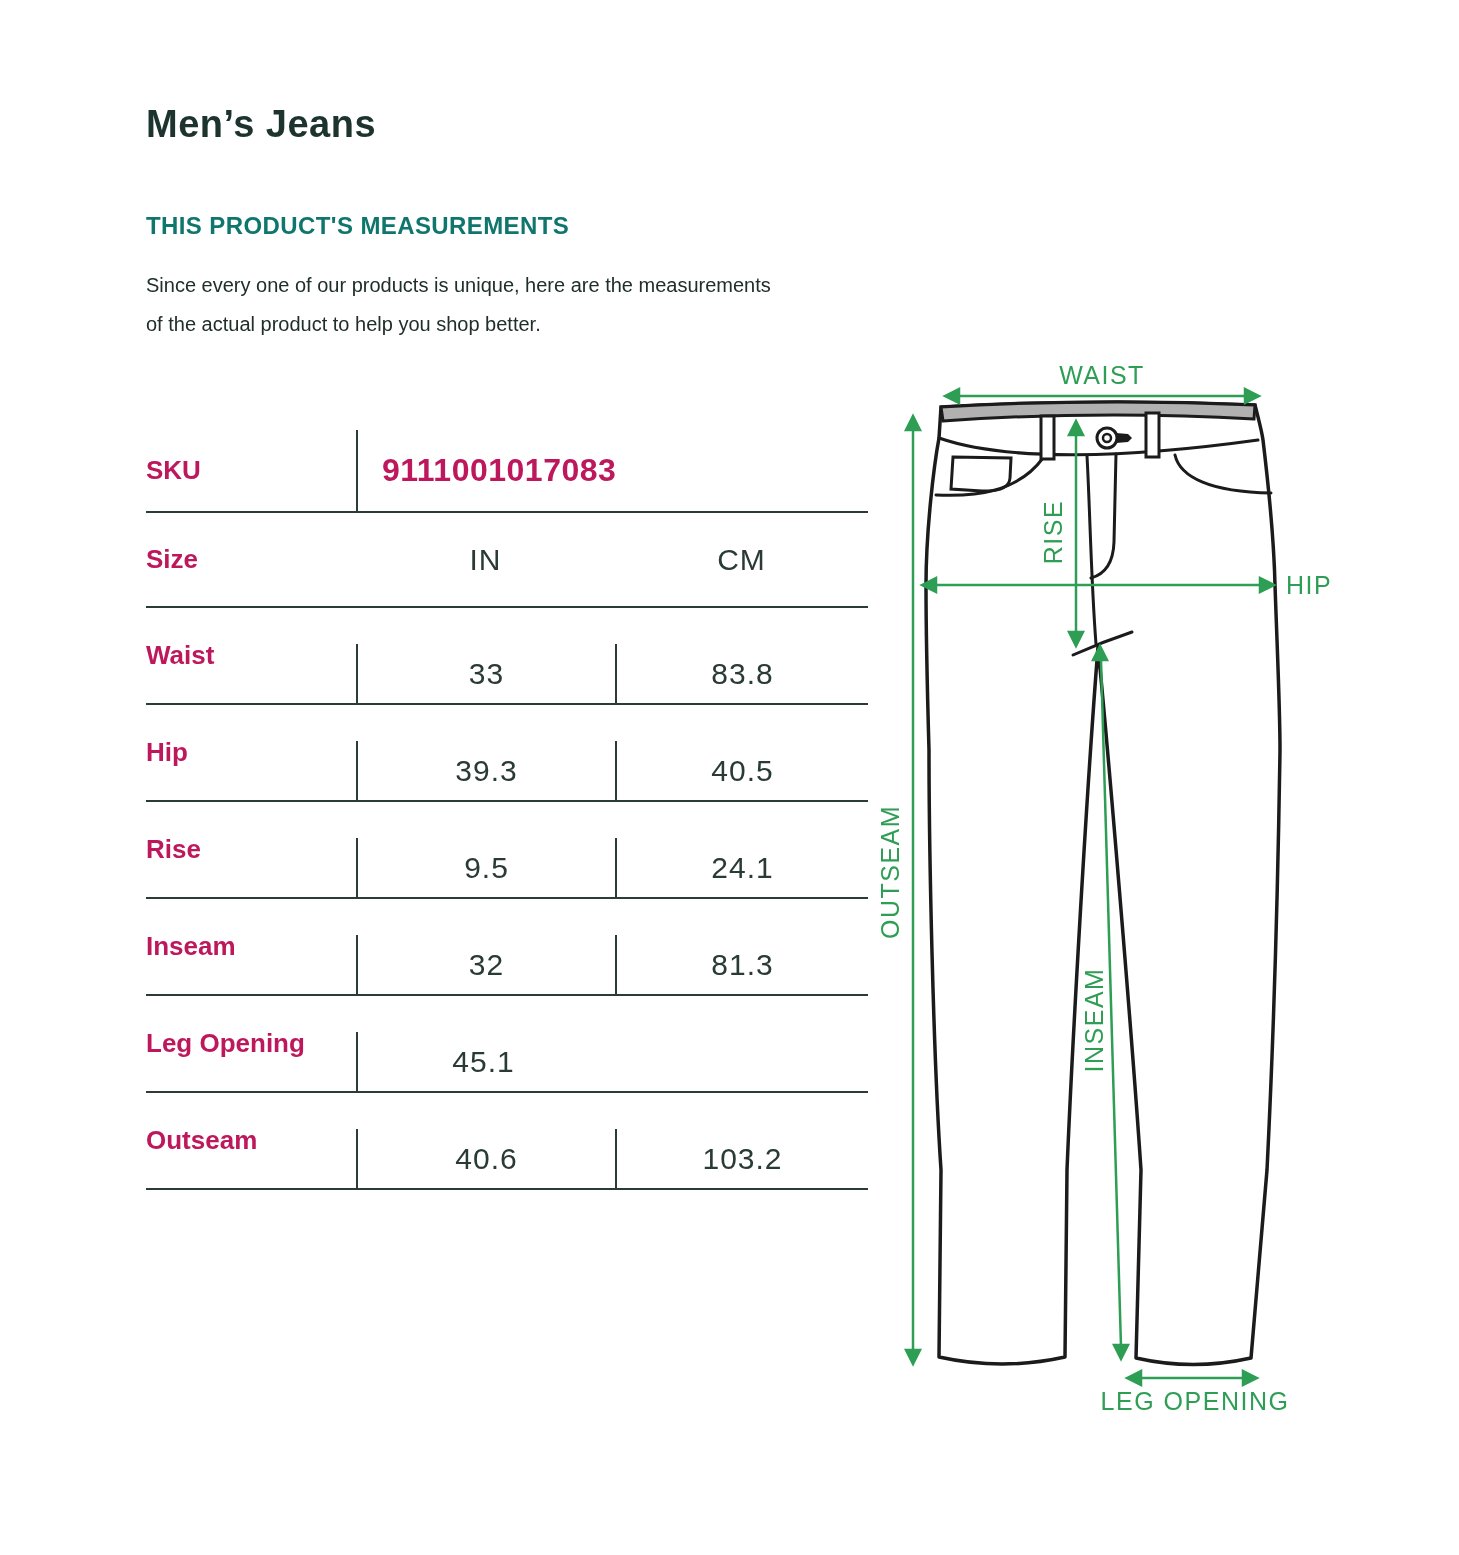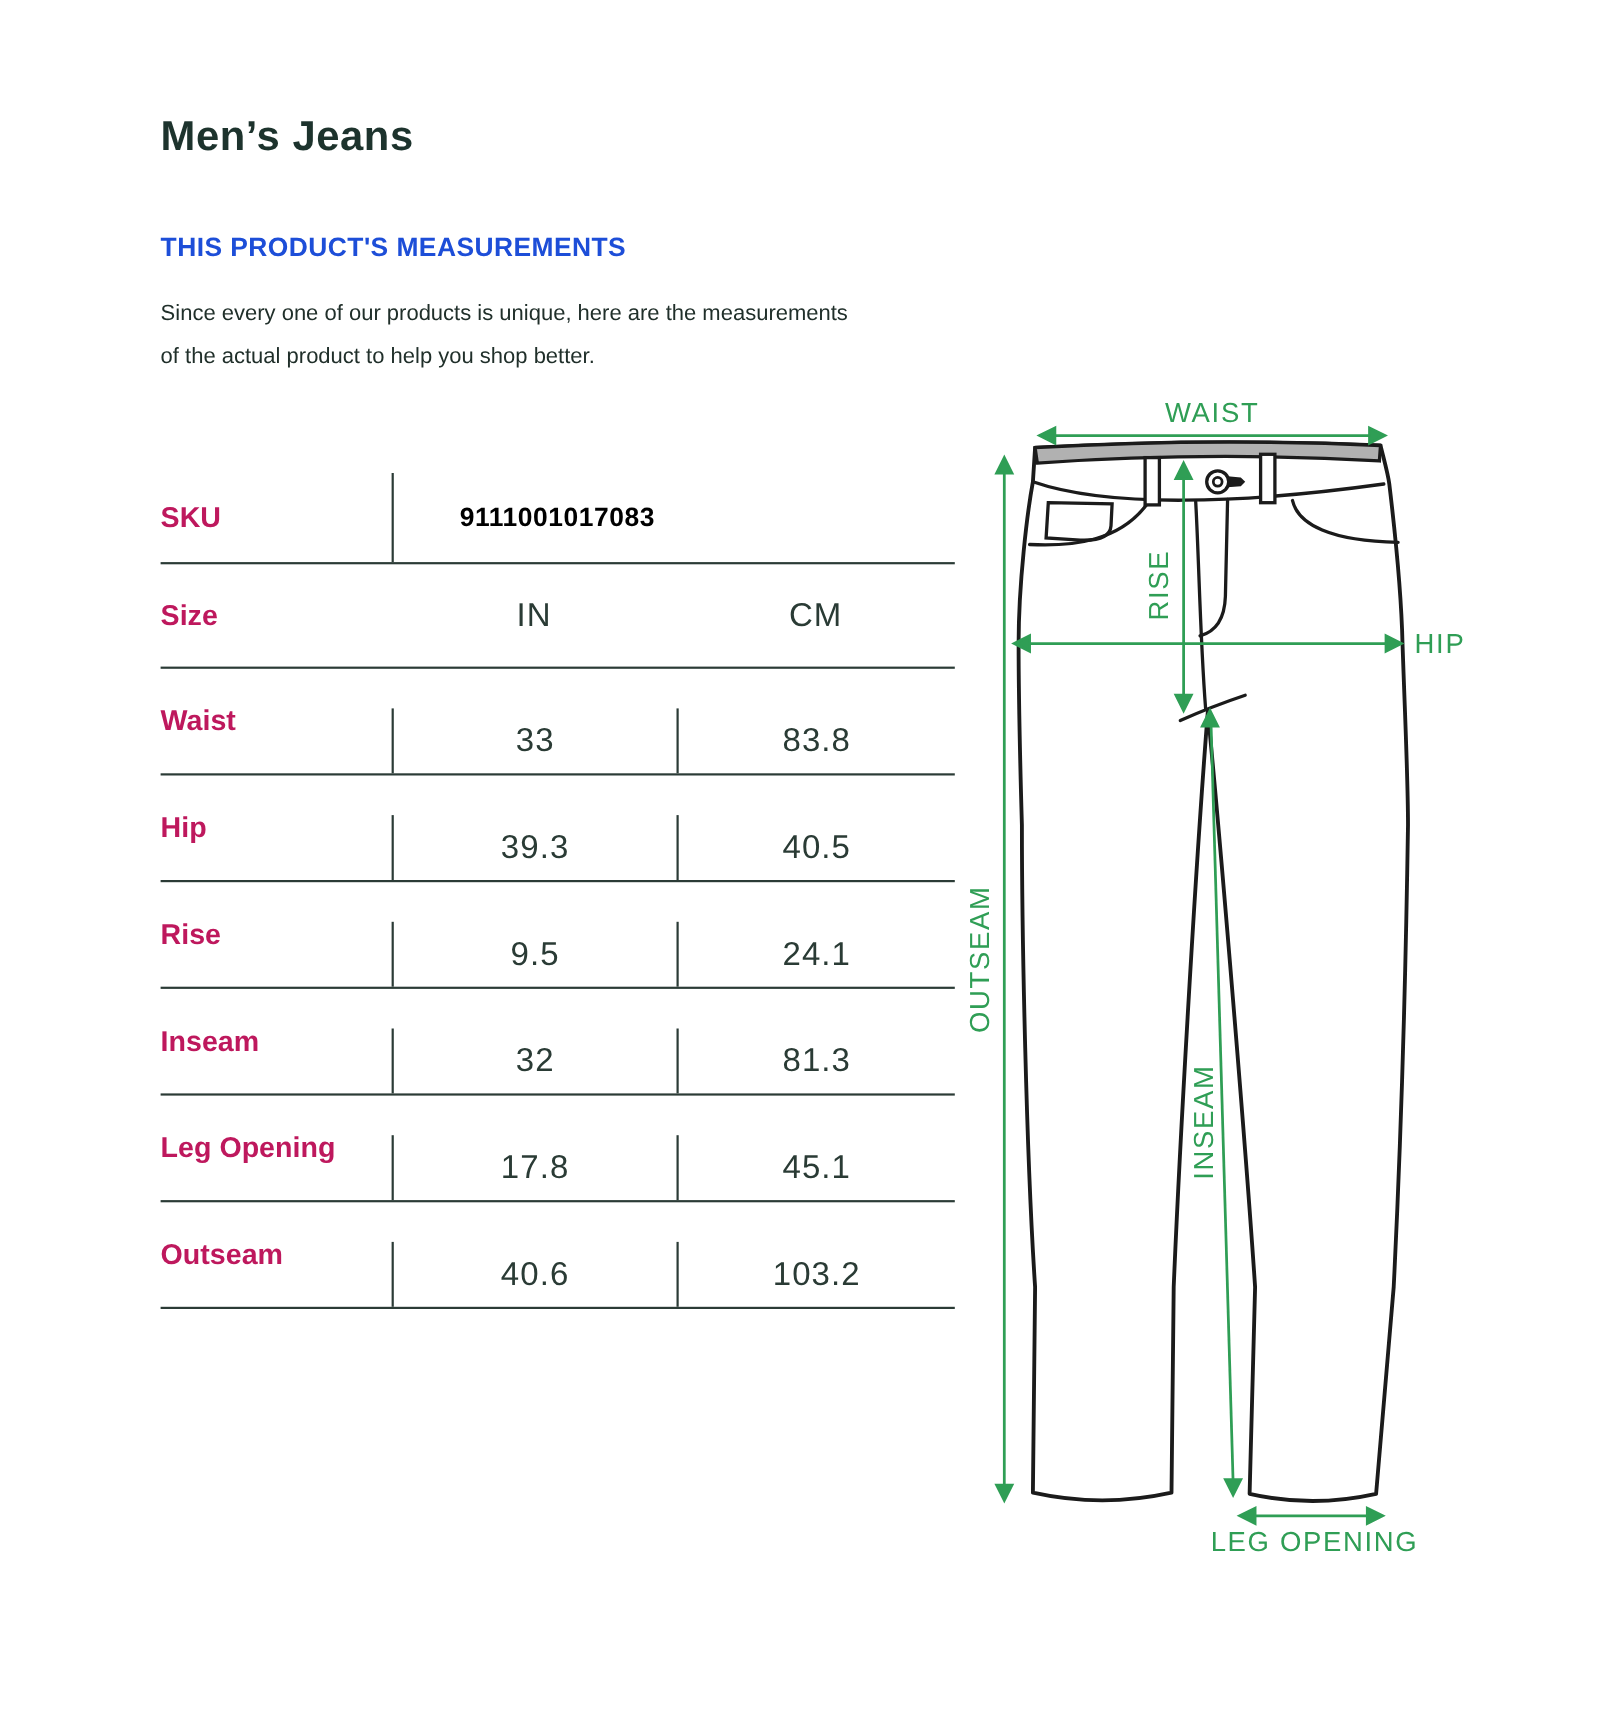--- a/index.html
+++ b/index.html
@@ -10,41 +10,41 @@
     font-family:"Liberation Sans", sans-serif;
     color:#1e332d;
     overflow:hidden;
   }
   .page-title{
     position:absolute;left:146px;top:103px;
     font-size:38px;font-weight:700;color:#1d332d;letter-spacing:.5px;
   }
   .section-heading{
     position:absolute;left:146px;top:212px;
-    font-size:24px;font-weight:700;color:#1d4ed8;letter-spacing:.4px;
+    font-size:24px;font-weight:700;color:#0f766e;letter-spacing:.4px;
   }
   .body-text{
     position:absolute;left:146px;top:266px;
     font-size:20px;font-weight:400;color:#202f2a;line-height:39px;
   }
   .body-text span{display:block;}
 
   
   .mtable{
     position:absolute;left:146px;top:430px;width:722px;
   }
   .trow{display:flex;box-sizing:border-box;border-bottom:2px solid #2b3b36;}
   .trow .c1{width:210px;display:flex;align-items:center;}
   .trow .c2{width:259px;display:flex;align-items:center;justify-content:center;box-sizing:border-box;}
   .trow .c3{width:253px;display:flex;align-items:center;justify-content:center;box-sizing:border-box;}
   .row-sku{height:83px;}
   .row-sku .cval{
     width:512px;display:flex;align-items:center;box-sizing:border-box;
-    border-left:2px solid #2b3b36;padding-left:60px;
-    font-size:24px;font-weight:700;color:#000000;letter-spacing:.5px;
+    border-left:2px solid #2b3b36;padding-left:24px;
+    font-size:32px;font-weight:700;color:#be185d;letter-spacing:.5px;
   }
   .row-size{height:95px;}
   .row-data{height:97px;}
   .row-data .c2,.row-data .c3{border-left:2px solid #2b3b36;margin-top:36px;}
   .lbl{font-size:26px;font-weight:700;color:#be185d;}
   .unit,.val{font-size:30px;font-weight:400;color:#2a3b35;letter-spacing:1px;}
 
   
   .diagram{position:absolute;left:858px;top:350px;width:500px;height:1090px;}
   .diagram svg{display:block;}
@@ -99,21 +99,20 @@
     </div>
 
     <div class="trow row-data">
       <div class="c1 lbl">Inseam</div>
       <div class="c2 val">32</div>
       <div class="c3 val">81.3</div>
     </div>
 
     <div class="trow row-data">
       <div class="c1 lbl">Leg Opening</div>
-      <div class="c2 val">17.8</div>
       <div class="c3 val">45.1</div>
     </div>
 
     <div class="trow row-data">
       <div class="c1 lbl">Outseam</div>
       <div class="c2 val">40.6</div>
       <div class="c3 val">103.2</div>
     </div>
 
   </div>

